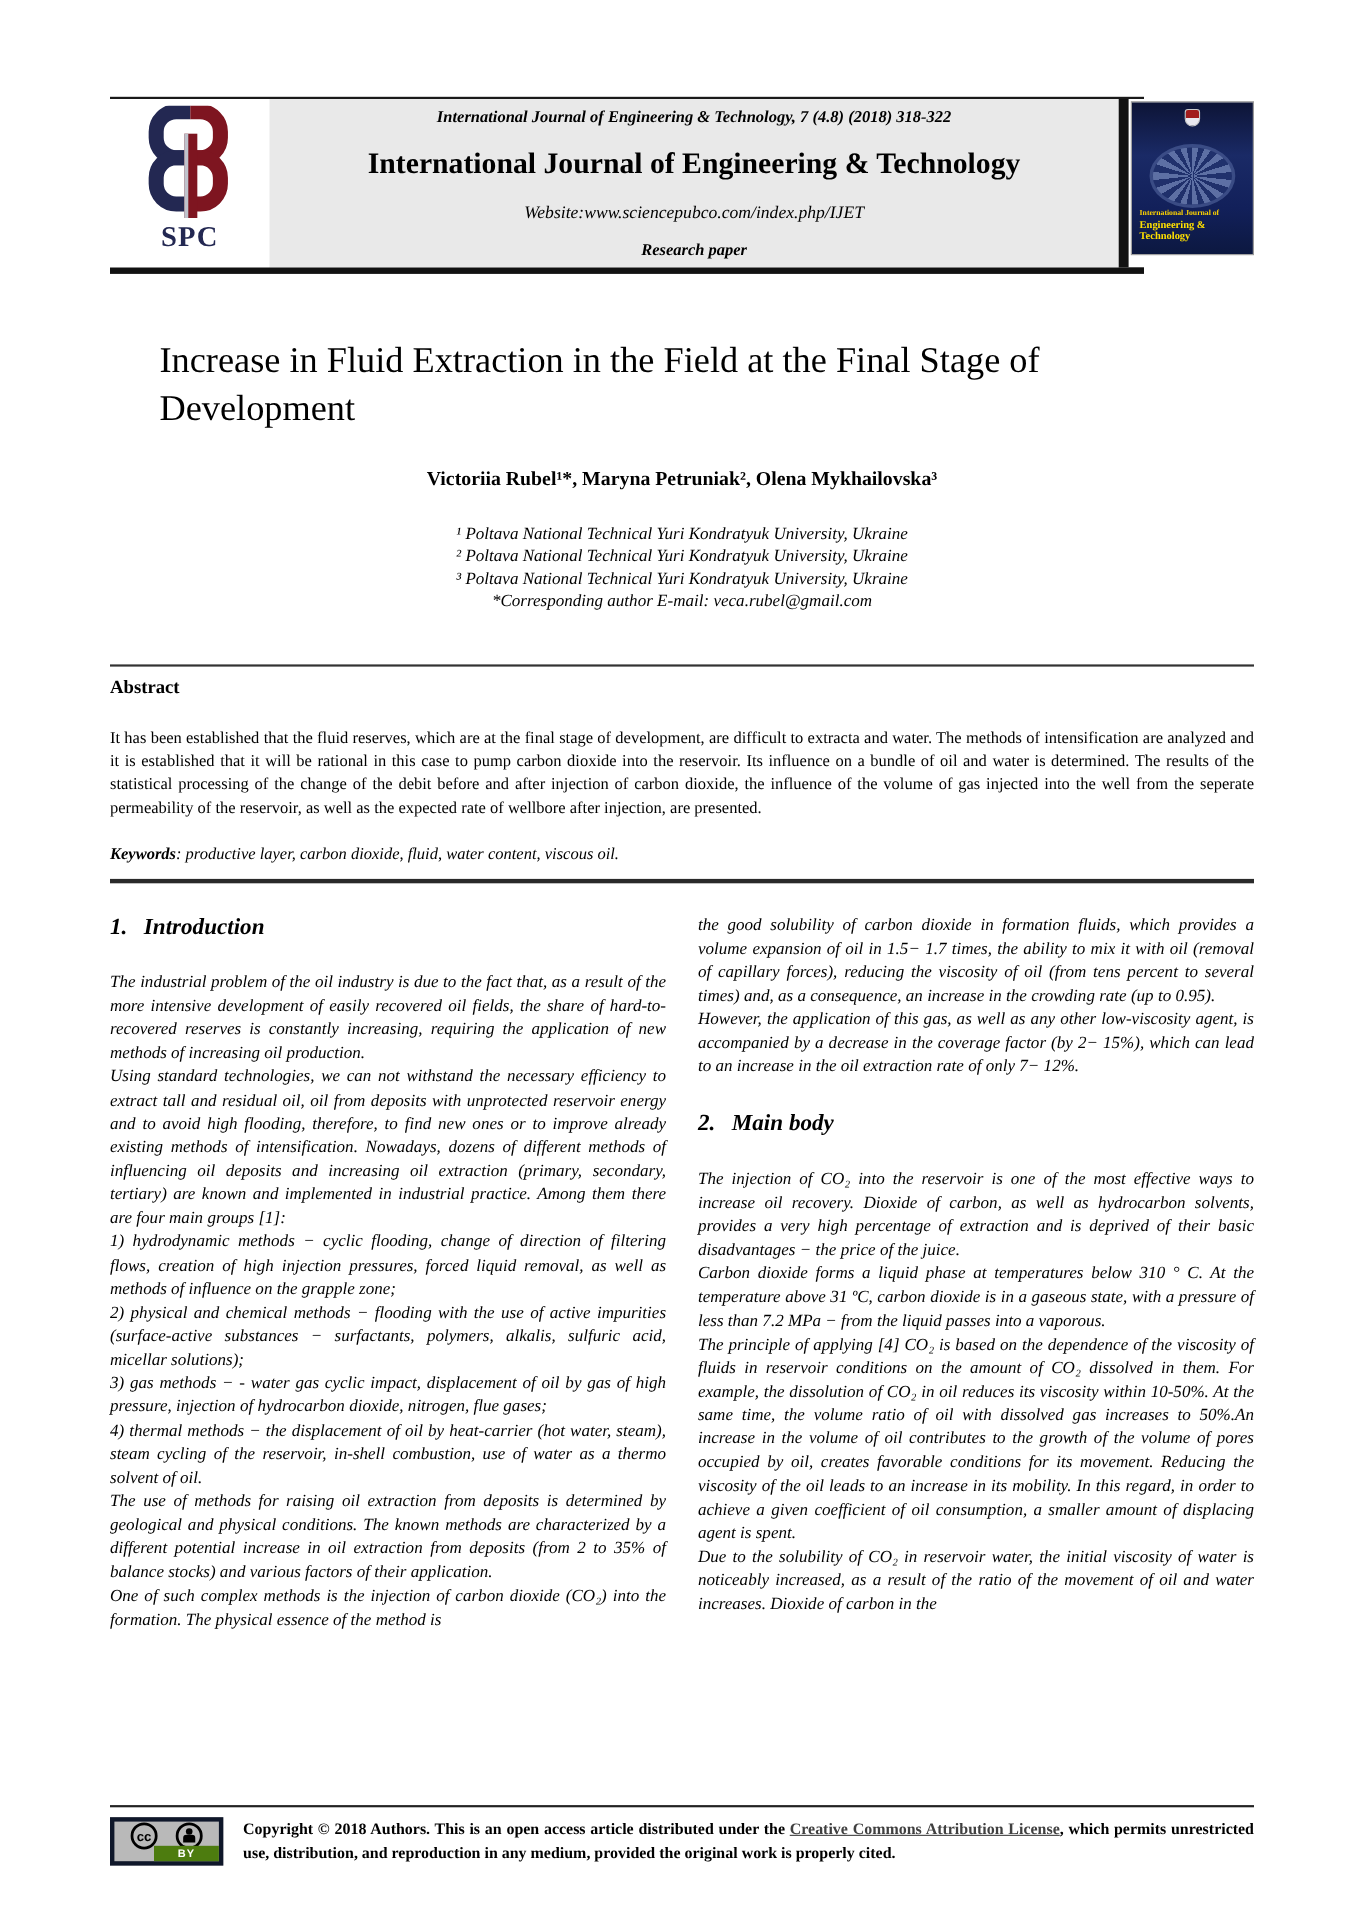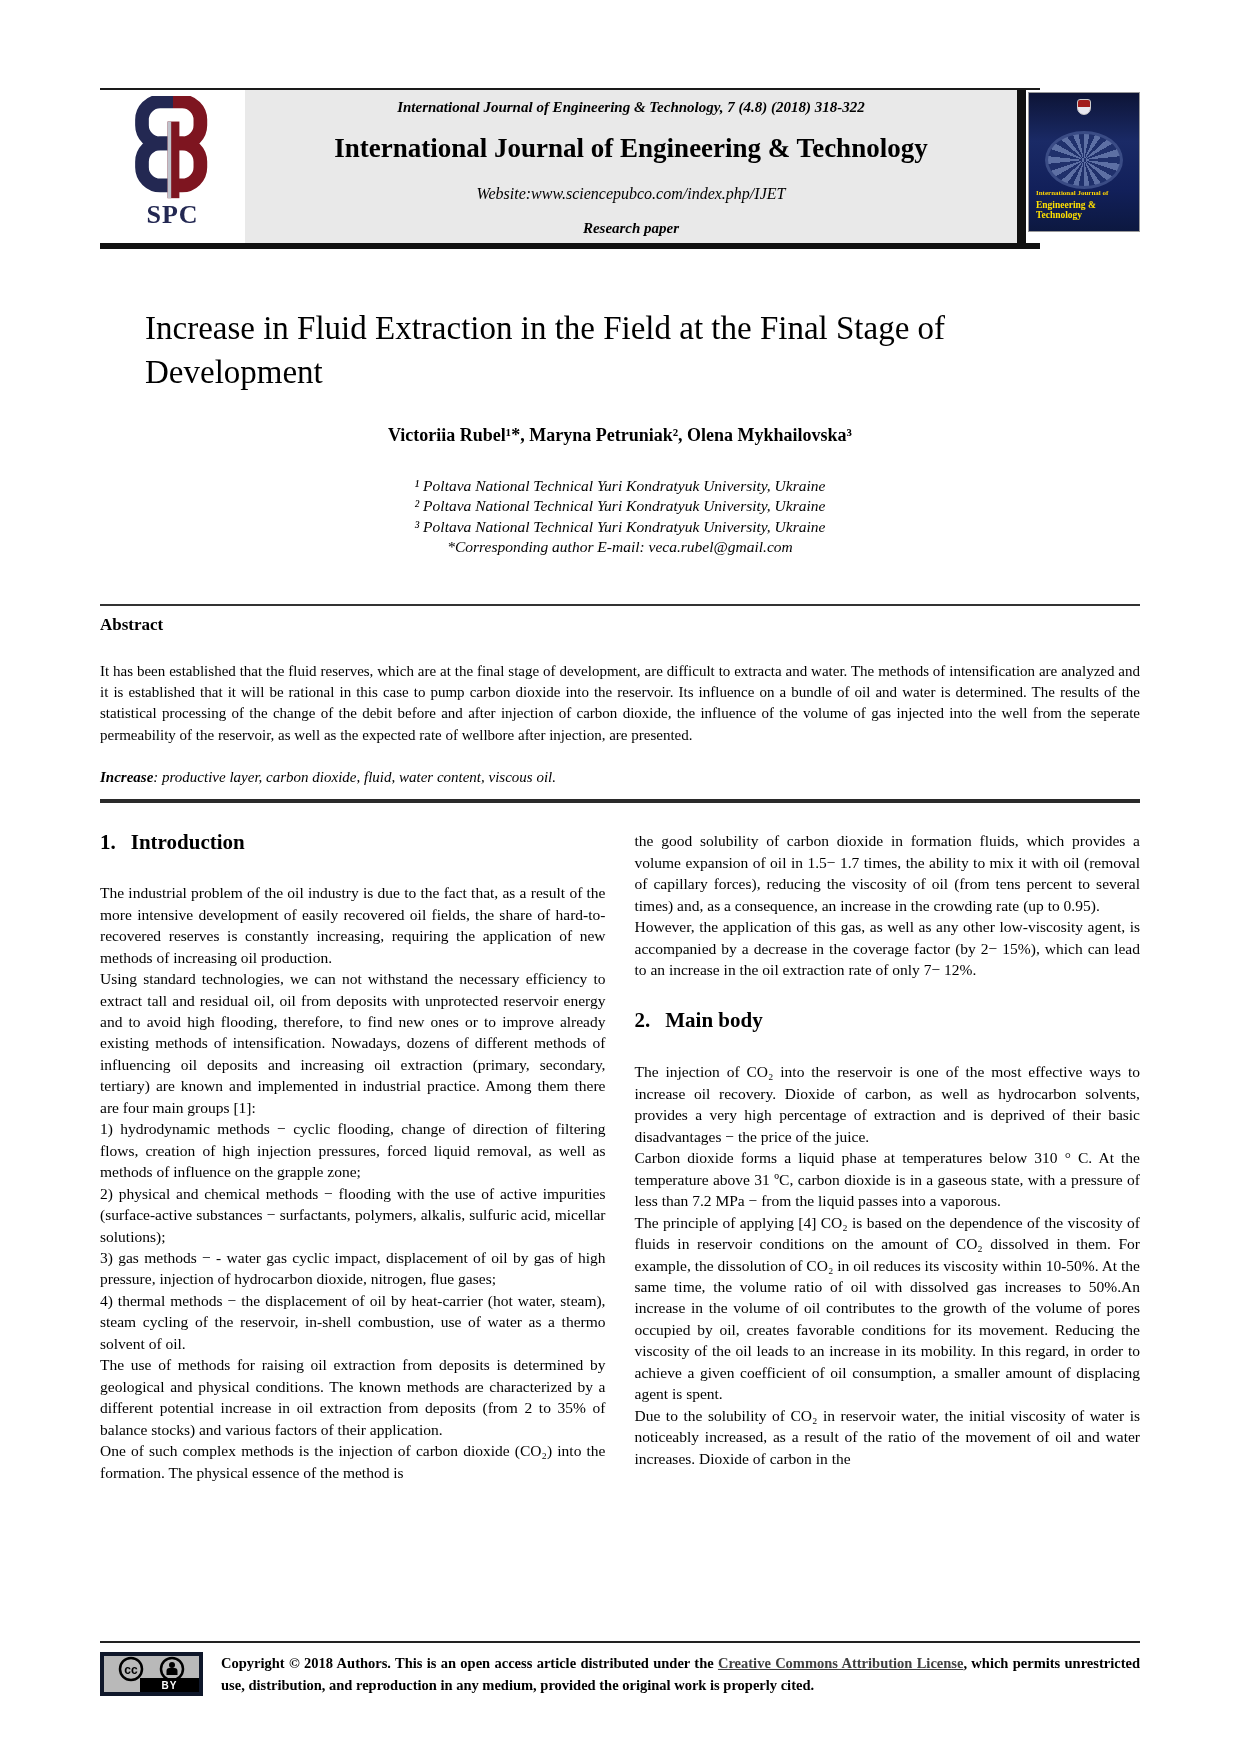--- a/index.html
+++ b/index.html
@@ -64,39 +64,39 @@
   
   .abstract-rule { border-top: 2px solid #333; margin-top: 46px; }
   .abstract-heading { font-weight: bold; font-size: 17px; margin-top: 9px; }
   .abstract-text { font-size: 15px; line-height: 1.43; text-align: justify; margin-top: 26px; }
   .keywords-line { font-size: 15px; margin-top: 23px; }
   .keywords-label { font-weight: bold; font-style: italic; }
   .keywords-text { font-style: italic; }
   .keywords-rule { border-top: 4px solid #2a2a2a; margin-top: 13px; }
 
   
-  .columns { display: flex; gap: 29px; margin-top: 27px; }
+  .columns { display: flex; gap: 29px; margin-top: 27px; font-style: italic; }
   .col { flex: 1; }
   .section-heading { font-weight: bold; font-size: 21px; margin-bottom: 27px; }
   .section-heading .num { margin-right: 15px; }
   .col p { font-size: 15.5px; line-height: 1.385; text-align: justify; margin: 0; }
   .mainbody-heading { margin-top: 28px; margin-bottom: 28px; }
 
   
   .footer { position: absolute; left: 100px; right: 100px; top: 1641px; }
   .footer-rule { border-top: 2px solid #222; }
   .footer-flex { display: flex; margin-top: 9px; align-items: flex-start; }
   .cc-badge {
     width: 103px; height: 44px; border: 4px solid #0f172a; background: #b9b9b9;
     position: relative; flex-shrink: 0;
   }
   .cc-icons { display: flex; justify-content: space-around; align-items: center; height: 30px; padding: 0 6px; }
   .cc-bar {
     position: absolute; left: 36px; right: 0; bottom: 0; height: 14px;
-    background: #000000; color: #fff; font-size: 10px; font-weight: bold;
+    background: #4d7c0f; color: #fff; font-size: 10px; font-weight: bold;
     font-family: "Liberation Sans", sans-serif;
     display: flex; align-items: center; justify-content: center; letter-spacing: 1px;
   }
   .footer-text {
     margin-left: 18px; font-weight: bold; font-size: 14.5px; line-height: 1.55; text-align: justify;
   }
   .cc-link { color: #404040; text-decoration: underline; cursor: pointer; }
 </style>
 </head>
 <body>
@@ -154,21 +154,21 @@
       <div>¹ Poltava National Technical Yuri Kondratyuk University, Ukraine</div>
       <div>² Poltava National Technical Yuri Kondratyuk University, Ukraine</div>
       <div>³ Poltava National Technical Yuri Kondratyuk University, Ukraine</div>
       <div>*Corresponding author E-mail: veca.rubel@gmail.com</div>
     </div>
 
     <div class="abstract-rule"></div>
     <div class="abstract-heading">Abstract</div>
     <div class="abstract-text">It has been established that the fluid reserves, which are at the final stage of development, are difficult to extracta and water. The methods of intensification are analyzed and it is established that it will be rational in this case to pump carbon dioxide into the reservoir. Its influence on a bundle of oil and water is determined. The results of the statistical processing of the change of the debit before and after injection of carbon dioxide, the influence of the volume of gas injected into the well from the seperate permeability of the reservoir, as well as the expected rate of wellbore after injection, are presented.</div>
     <div class="keywords-line">
-      <span class="keywords-label">Increase</span><span class="keywords-text">: productive layer, carbon dioxide, fluid, water content, viscous oil.</span>
+      <span class="keywords-label">Keywords</span><span class="keywords-text">: productive layer, carbon dioxide, fluid, water content, viscous oil.</span>
     </div>
     <div class="keywords-rule"></div>
 
     <div class="columns">
       <div class="col">
         <div class="section-heading">
           <span class="num">1.</span><span>Introduction</span>
         </div>
         <p>The industrial problem of the oil industry is due to the fact that, as a result of the more intensive development of easily recovered oil fields, the share of hard-to-recovered reserves is constantly increasing, requiring the application of new methods of increasing oil production.</p>
         <p>Using standard technologies, we can not withstand the necessary efficiency to extract tall and residual oil, oil from deposits with unprotected reservoir energy and to avoid high flooding, therefore, to find new ones or to improve already existing methods of intensification. Nowadays, dozens of different methods of influencing oil deposits and increasing oil extraction (primary, secondary, tertiary) are known and implemented in industrial practice. Among them there are four main groups [1]:</p>

